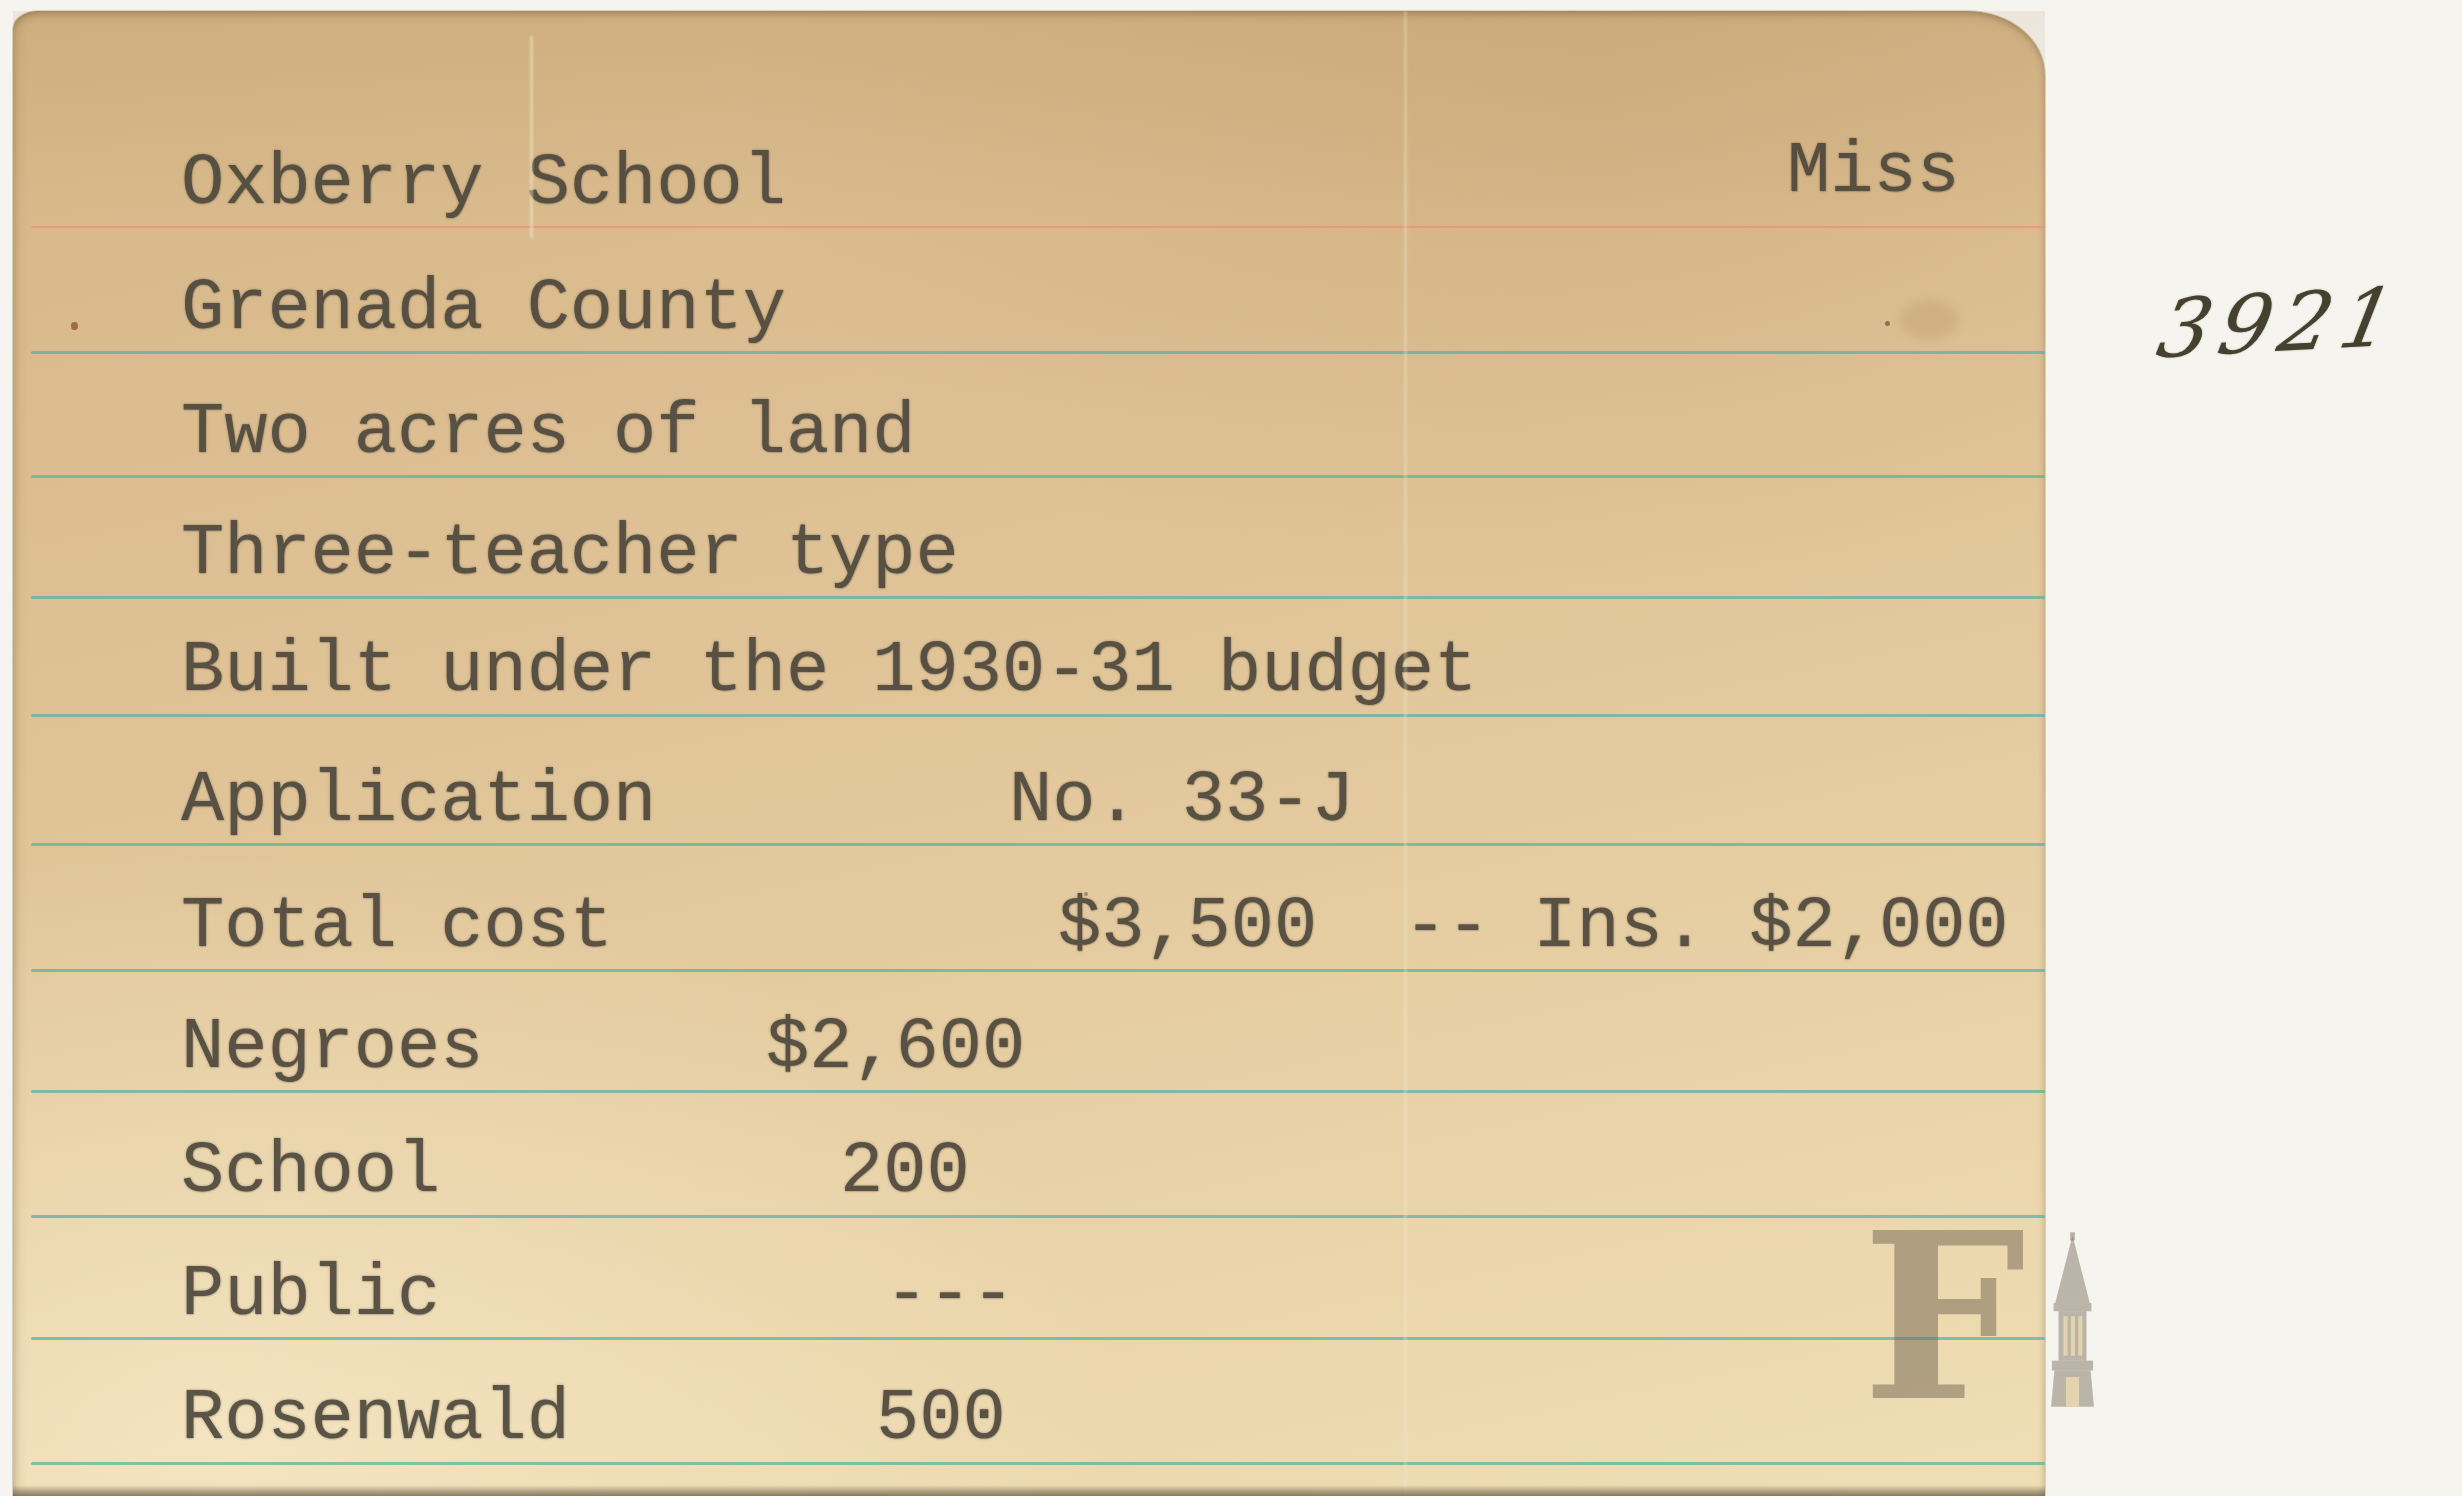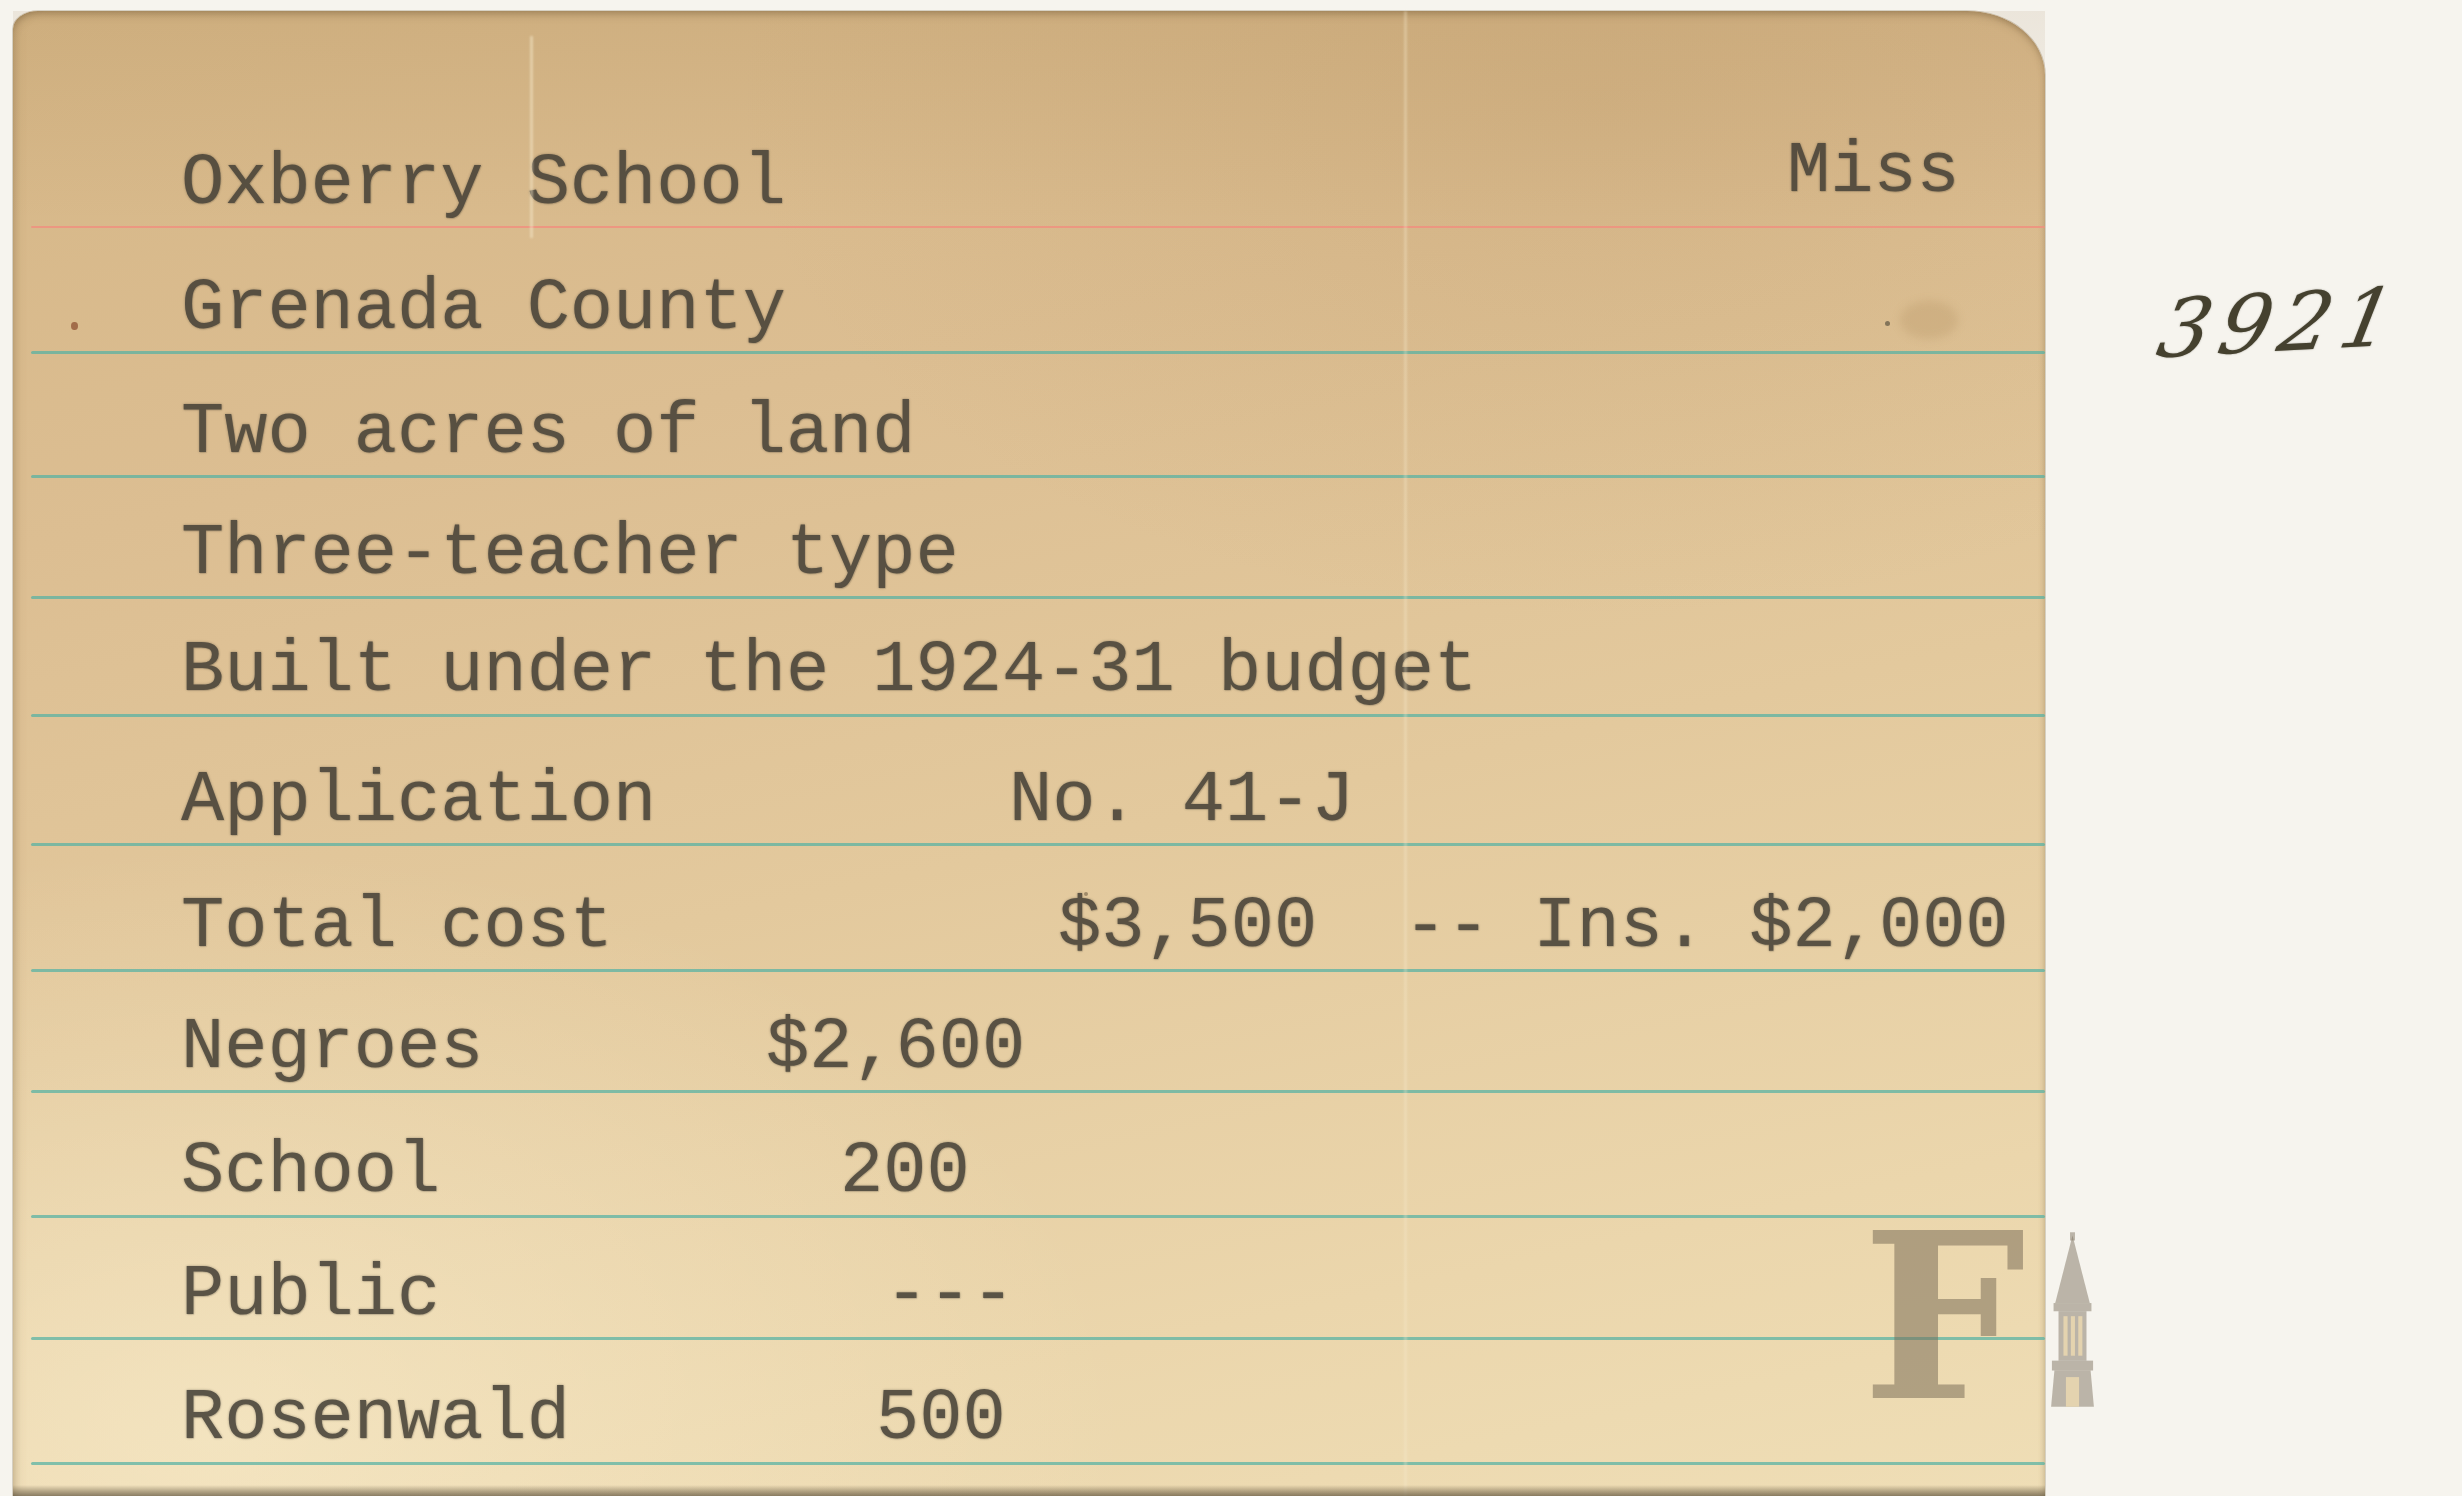--- a/index.html
+++ b/index.html
@@ -132,25 +132,25 @@
   <div class="row">
     <span style="left:168px;top:262px">Grenada County</span>
   </div>
   <div class="row">
     <span style="left:168px;top:386px">Two acres of land</span>
   </div>
   <div class="row">
     <span style="left:168px;top:507px">Three-teacher type</span>
   </div>
   <div class="row">
-    <span style="left:168px;top:624px">Built under the 1924-31 budget</span>
+    <span style="left:168px;top:624px">Built under the 1930-31 budget</span>
   </div>
   <div class="row">
     <span style="left:168px;top:754px">Application</span>
-    <span style="left:996px;top:754px">No. 41-J</span>
+    <span style="left:996px;top:754px">No. 33-J</span>
   </div>
   <div class="row">
     <span style="left:168px;top:880px">Total cost</span>
     <span style="left:1045px;top:880px">$3,500  -- Ins. $2,000</span>
   </div>
   <div class="row">
     <span style="left:168px;top:1001px">Negroes</span>
     <span style="left:753px;top:1001px">$2,600</span>
   </div>
   <div class="row">

